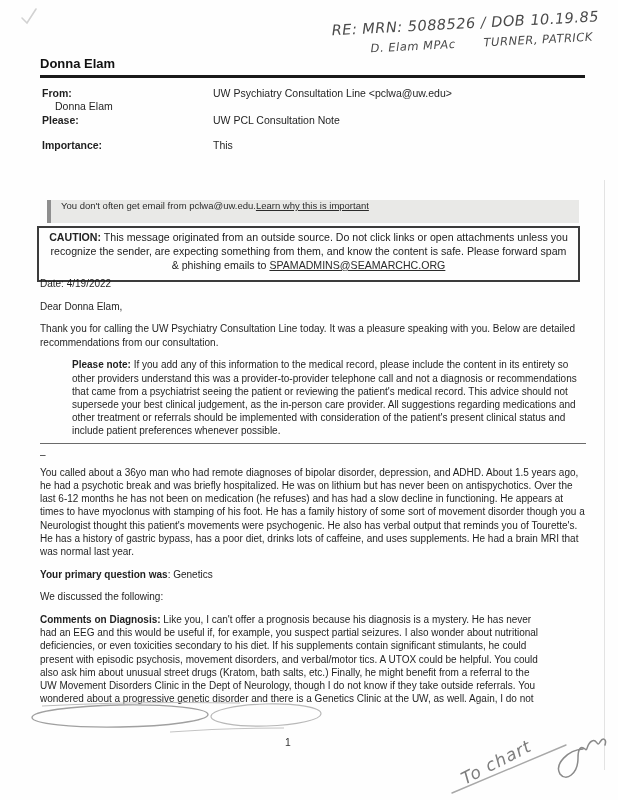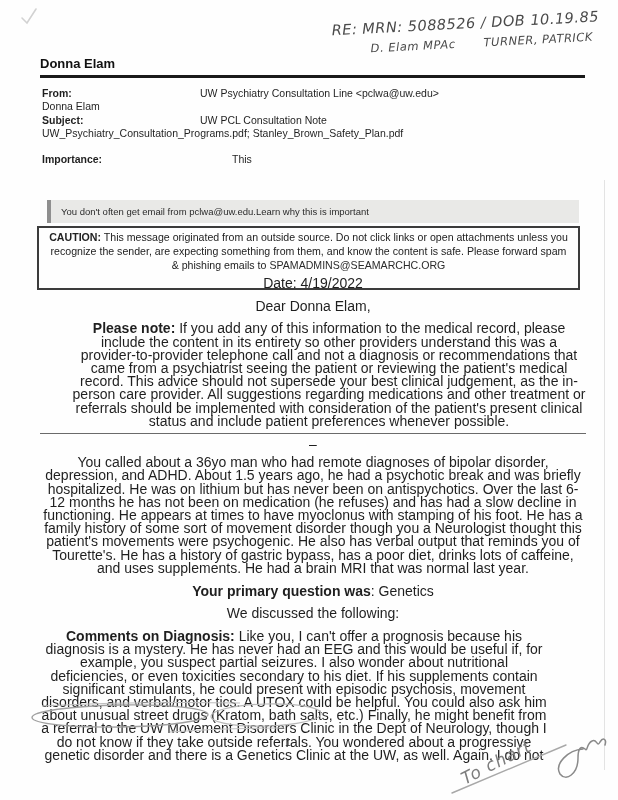--- a/index.html
+++ b/index.html
@@ -46,49 +46,49 @@
     font-size: 13px; font-weight: bold; color: #111;
     padding-bottom: 4px;
     border-bottom: 3px solid #1a1a1a;
   }
   .fields {
     position: absolute; top: 87px; left: 42px; right: 33px;
     font-size: 10.5px; line-height: 13.4px;
   }
   .field-row { display: flex; }
   .field-label { width: 158px; font-weight: bold; flex: none; }
-  .field-value { flex: 1; }
-  .importance-row { margin-top: 12px; gap: 32px; }
+  .field-value { flex: 1; margin-left: 13px; }
+  .importance-row { margin-top: 12px; }
 
   
   .ext-banner {
     position: absolute; top: 200px; left: 47px; width: 532px; height: 23px;
     background: #e9e9e7;
     border-left: 4px solid #8f8f8f;
     font-size: 9.5px; color: #2b2b2b;
-    display: flex; align-items: center;
+    display: flex; align-items: flex-start;
     padding-left: 10px;
     white-space: nowrap;
   }
   .ext-banner a, .caution a {
-    color: #2b2b2b; cursor: pointer;
+    color: #2b2b2b; text-decoration: underline; cursor: pointer;
   }
   .caution {
     position: absolute; top: 226px; left: 37px; width: 543px;
     border: 2px solid #3c3c3c;
-    padding: 3px 10px 16px 10px;
+    padding: 3px 10px 8px 10px;
     font-size: 10.6px; line-height: 13.8px;
     text-align: center; color: #222;
   }
   .caution b { font-weight: bold; }
 
   
   .body-text {
     position: absolute; top: 277px; left: 40px; width: 546px;
-    font-size: 14px; line-height: 13.2px; color: #1f1f1f; text-align: center;
+    font-size: 10px; line-height: 13.2px; color: #1f1f1f;
   }
   .body-text p { margin: 0 0 9.5px 0; }
   .body-text .tight { margin-bottom: 5px; margin-left: 32px; }
   .sep-rule {
     border: none; border-top: 1.5px solid #6a6a6a;
     margin: 0 0 4px 0;
   }
   .dash-line { margin-bottom: 5px !important; }
   .indent-block { margin-left: 38px; width: 508px; }
   b.lead { font-weight: bold; }
@@ -125,44 +125,44 @@
     <div class="field-row">
       <span class="field-label">From:</span>
       <span class="field-value">UW Psychiatry Consultation Line &lt;pclwa@uw.edu&gt;</span>
     </div>
     <div class="field-row">
     </div>
     <div class="field-row">
       <span class="field-value">Donna Elam</span>
     </div>
     <div class="field-row">
-      <span class="field-label">Subject:</span>
+      <span class="field-label">Please:</span>
       <span class="field-value">UW PCL Consultation Note</span>
     </div>
     <div class="field-row">
-      <span class="field-value">UW_Psychiatry_Consultation_Programs.pdf; Stanley_Brown_Safety_Plan.pdf</span>
     </div>
     <div class="field-row importance-row">
       <span class="field-label">Importance:</span>
       <span class="field-value">This</span>
     </div>
   </div>
 
   <div class="ext-banner">
     <span>You don't often get email from pclwa@uw.edu. </span>
     <a>Learn why this is important</a>
   </div>
 
   <div class="caution">
     <b class="lead">CAUTION:</b><span> This message originated from an outside source. Do not click links or open attachments unless you recognize the sender, are expecting something from them, and know the content is safe. Please forward spam &amp; phishing emails to </span><a>SPAMADMINS@SEAMARCHC.ORG</a>
   </div>
 
   <div class="body-text">
     <p>Date: 4/19/2022</p>
     <p>Dear Donna Elam,</p>
+    <p>Thank you for calling the UW Psychiatry Consultation Line today. It was a pleasure speaking with you. Below are detailed recommendations from our consultation.</p>
     <p class="tight"><b class="lead">Please note:</b><span> If you add any of this information to the medical record, please include the content in its entirety so other providers understand this was a provider-to-provider telephone call and not a diagnosis or recommendations that came from a psychiatrist seeing the patient or reviewing the patient's medical record. This advice should not supersede your best clinical judgement, as the in-person care provider.  All suggestions regarding medications and other treatment or referrals should be implemented with consideration of the patient's present clinical status and include patient preferences whenever possible.</span></p>
     <hr class="sep-rule">
     <p class="dash-line">–</p>
     <p>You called about a 36yo man who had remote diagnoses of bipolar disorder, depression, and ADHD. About 1.5 years ago, he had a psychotic break and was briefly hospitalized. He was on lithium but has never been on antispychotics. Over the last 6-12 months he has not been on medication (he refuses) and has had a slow decline in functioning. He appears at times to have myoclonus with stamping of his foot. He has a family history of some sort of movement disorder though you a Neurologist thought this patient's movements were psychogenic. He also has verbal output that reminds you of Tourette's. He has a history of gastric bypass, has a poor diet, drinks lots of caffeine, and uses supplements. He had a brain MRI that was normal last year.</p>
     <p><b class="lead">Your primary question was</b><span>: Genetics</span></p>
     <p>We discussed the following:</p>
     <p class="indent-block"><b class="lead">Comments on Diagnosis:</b><span> Like you, I can't offer a prognosis because his diagnosis is a mystery. He has never had an EEG and this would be useful if, for example, you suspect partial seizures. I also wonder about nutritional deficiencies, or even toxicities secondary to his diet. If his supplements contain significant stimulants, he could present with episodic psychosis, movement disorders, and verbal/motor tics. A UTOX could be helpful. You could also ask him about unusual street drugs (Kratom, bath salts, etc.) Finally, he might benefit from a referral to the UW Movement Disorders Clinic in the Dept of Neurology, though I do not know if they take outside referrals. You wondered about a progressive genetic disorder and there is a Genetics Clinic at the UW, as well. Again, I do not</span></p>
   </div>
 
   <div class="page-number">1</div>

